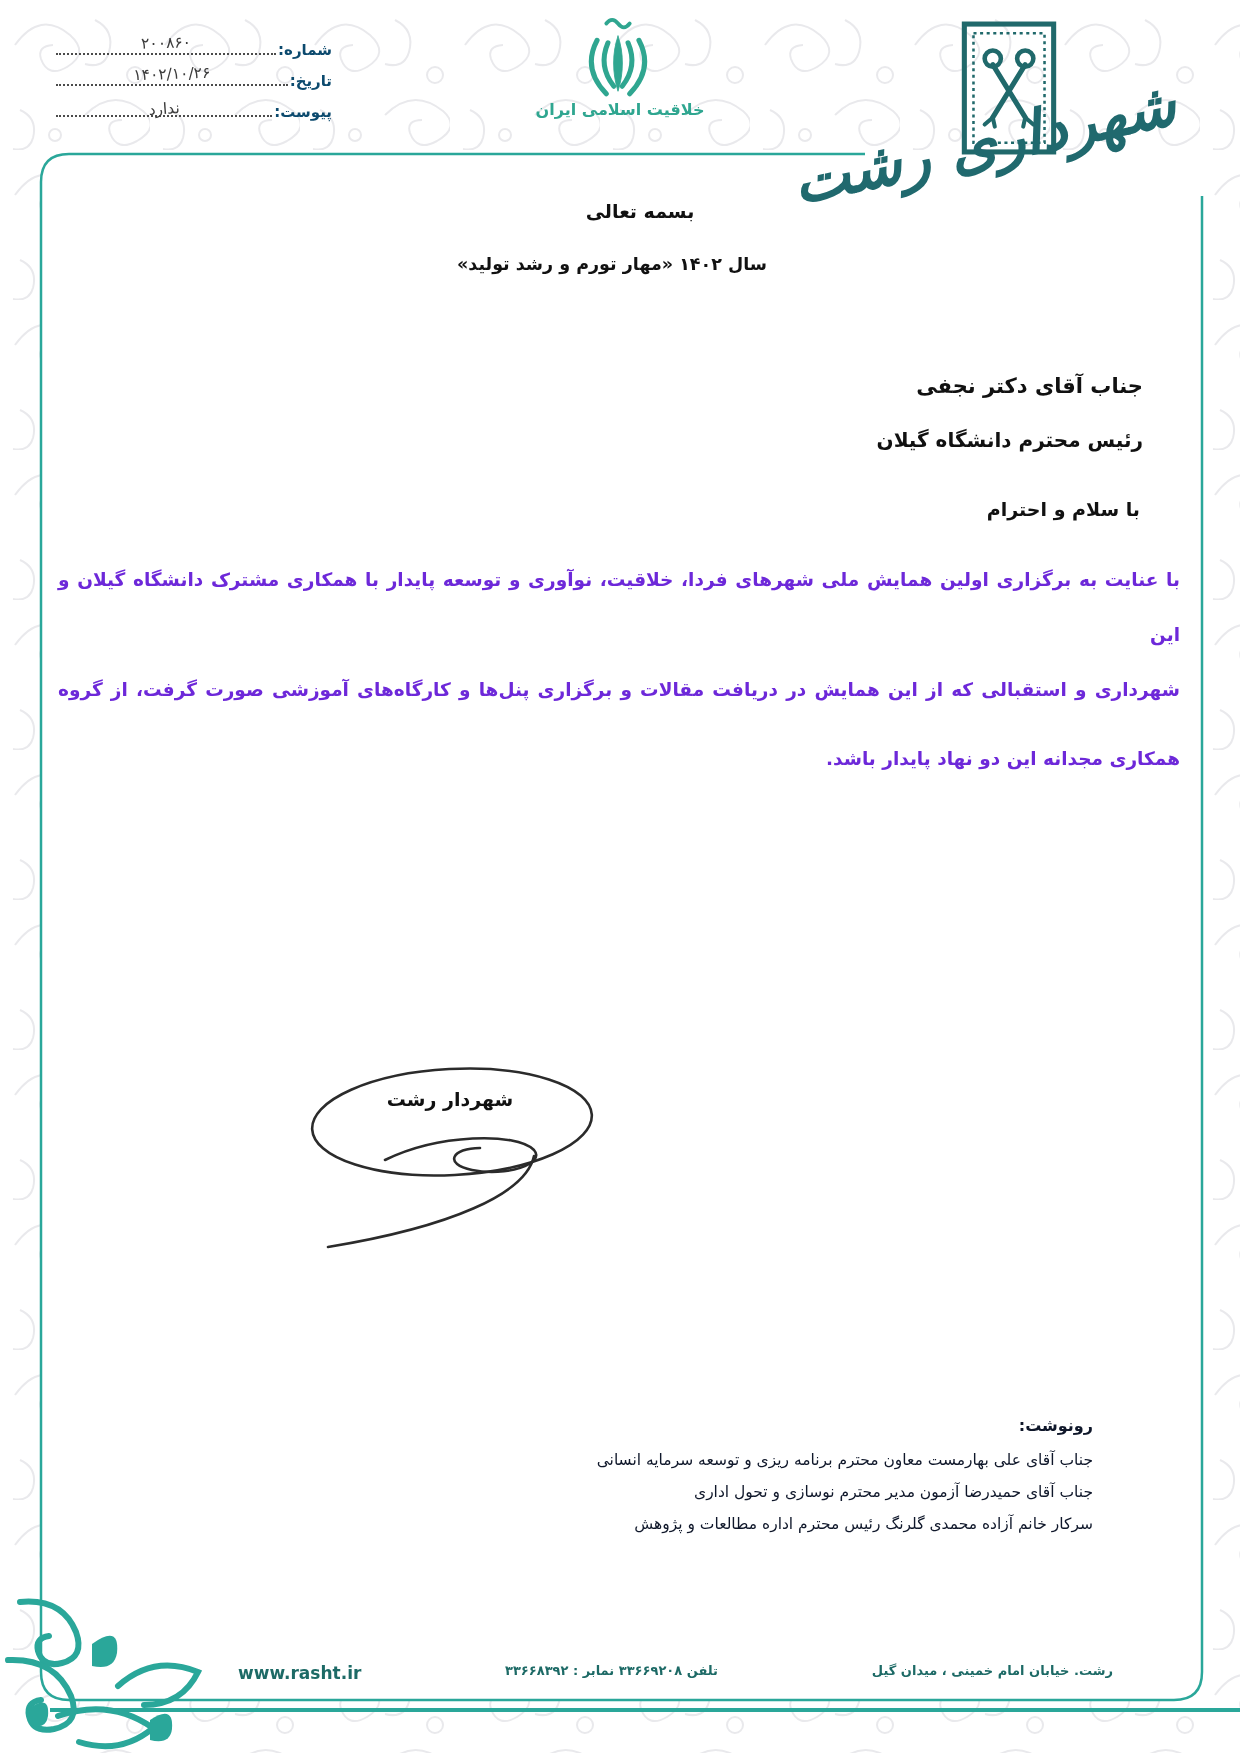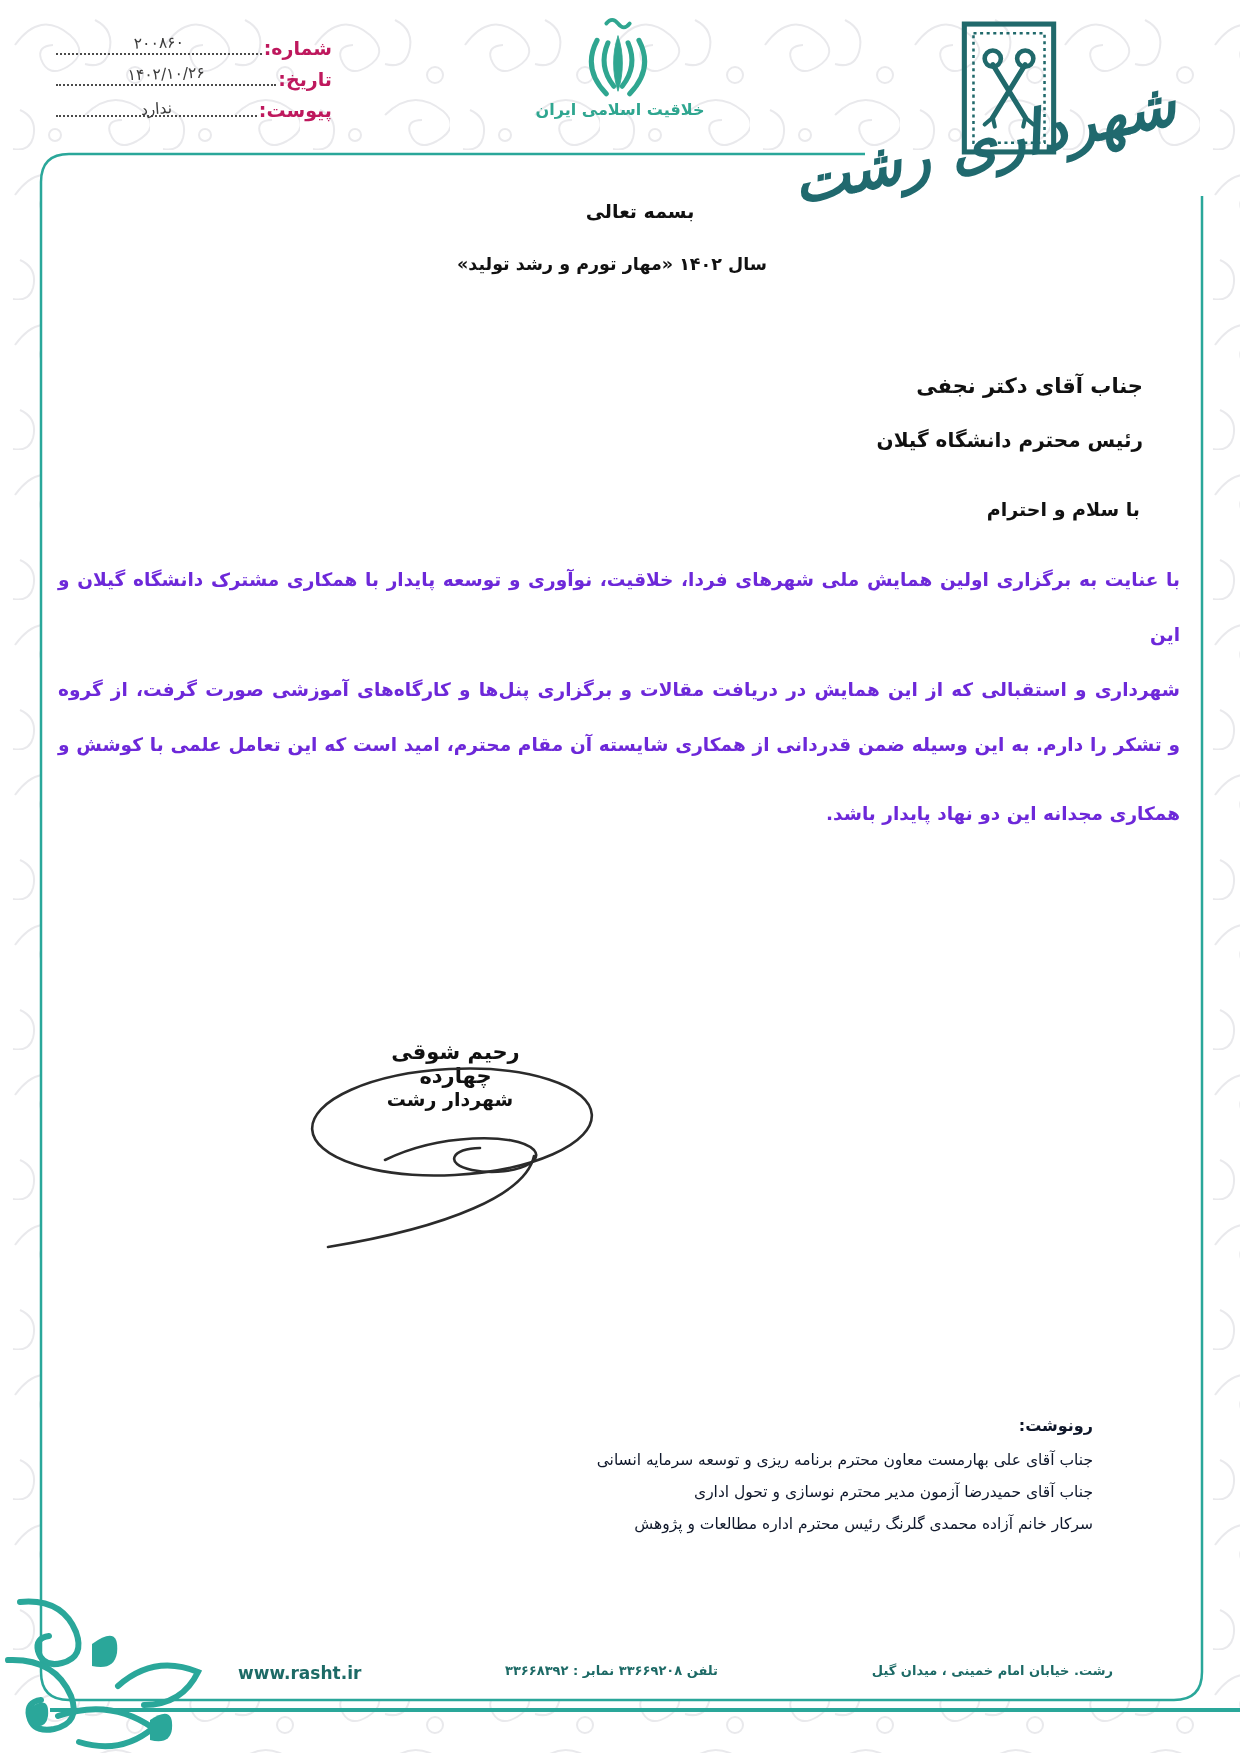--- a/index.html
+++ b/index.html
@@ -6,21 +6,21 @@
   #page{
     position:relative;width:1240px;height:1753px;overflow:hidden;
     background:#ffffff;
     font-family:"DejaVu Sans",sans-serif;
     direction:rtl;
   }
   .abs{position:absolute;}
   
   .ref-block{left:auto;right:908px;top:28px;width:282px;}
   .ref-row{display:flex;direction:rtl;align-items:flex-end;height:31px;}
-  .ref-label{font-weight:bold;font-size:19px;color:#be185d;white-space:nowrap;}
+  .ref-label{font-weight:bold;font-size:15px;color:#0c4a6e;white-space:nowrap;}
   .ref-dots{flex:1;position:relative;border-bottom:2px dotted #4b4b4b;margin:0 2px 4px 6px;height:18px;}
   .ref-value{position:absolute;width:100%;text-align:center;bottom:1px;font-size:15.5px;color:#3c3c3c;transform:rotate(-2deg);white-space:nowrap;}
   .ref-value.low{bottom:-3px;transform:rotate(-4deg);}
   
   .emblem-wrap{left:578px;top:16px;width:80px;text-align:center;}
   .republic-title{left:520px;top:100px;width:200px;text-align:center;font-weight:bold;font-size:16px;color:#2fa690;}
   
   .stamp{left:960px;top:20px;}
   .calligraphy{
     left:770px;top:58px;width:430px;height:180px;
@@ -132,25 +132,23 @@
   <div class="abs besmele">بسمه تعالی</div>
   <div class="abs slogan">سال ۱۴۰۲ «مهار تورم و رشد تولید»</div>
 
   <div class="abs recipient-name">جناب آقای دکتر نجفی</div>
   <div class="abs recipient-title">رئیس محترم دانشگاه گیلان</div>
   <div class="abs salutation">با سلام و احترام</div>
 
   <div class="abs body-text">
     <div class="line">با عنایت به برگزاری اولین همایش ملی شهرهای فردا، خلاقیت، نوآوری و توسعه پایدار با همکاری مشترک دانشگاه گیلان و این</div>
     <div class="line">شهرداری و استقبالی که از این همایش در دریافت مقالات و برگزاری پنل‌ها و کارگاه‌های آموزشی صورت گرفت، از گروه</div>
-    <div class="line">و تشکر را دارم.  به این وسیله ضمن قدردانی از همکاری شایسته آن مقام محترم، امید است که این تعامل علمی با کوشش و</div>
     <div class="line last">همکاری مجدانه این دو نهاد پایدار باشد.</div>
   </div>
 
-  <div class="abs signer-name">رحیم شوقی چهارده</div>
   <div class="abs signer-title">شهردار رشت</div>
   <svg class="abs" width="310" height="190" viewBox="0 0 310 190" style="left:300px;top:1062px;">
     <g fill="none" stroke="#2b2b2b" stroke-width="2.6" stroke-linecap="round">
       <ellipse cx="152" cy="60" rx="140" ry="53" transform="rotate(-3 152 60)"></ellipse>
       <path d="M85 98 C 138 72, 216 70, 234 88 C 246 102, 206 115, 172 108 C 143 102, 152 86, 180 86"></path>
       <path d="M234 94 C 226 132, 150 165, 28 185"></path>
     </g>
   </svg>
 
   <div class="abs cc-block">

